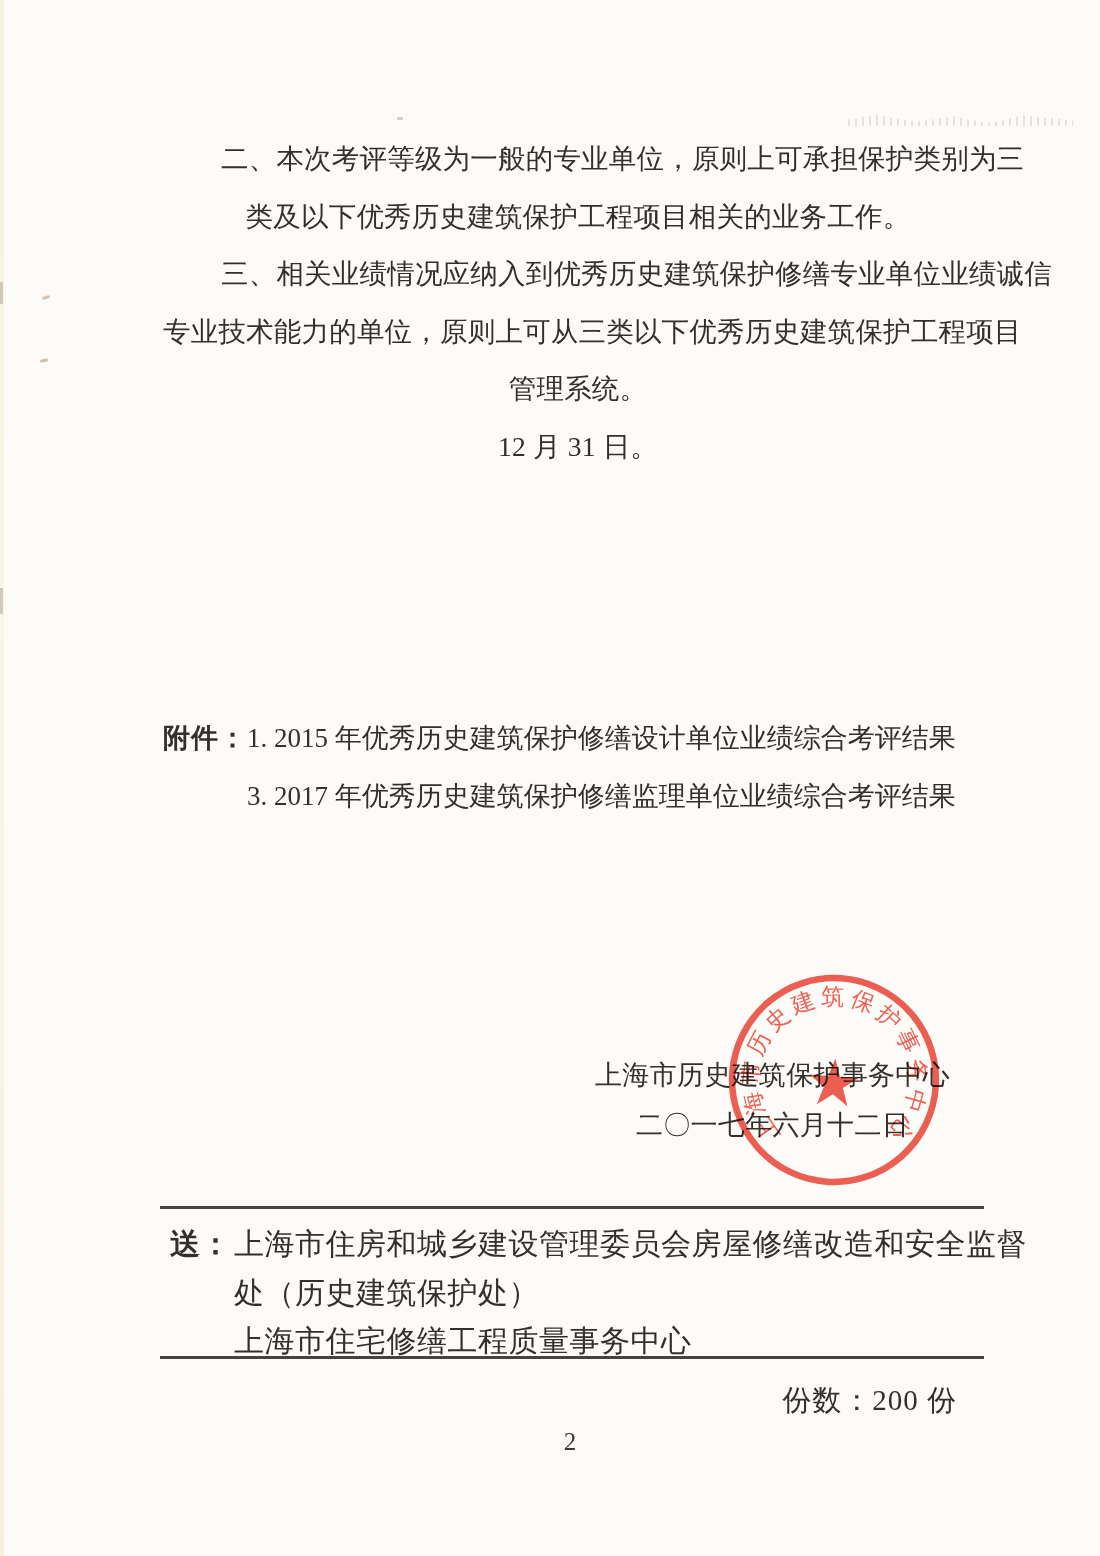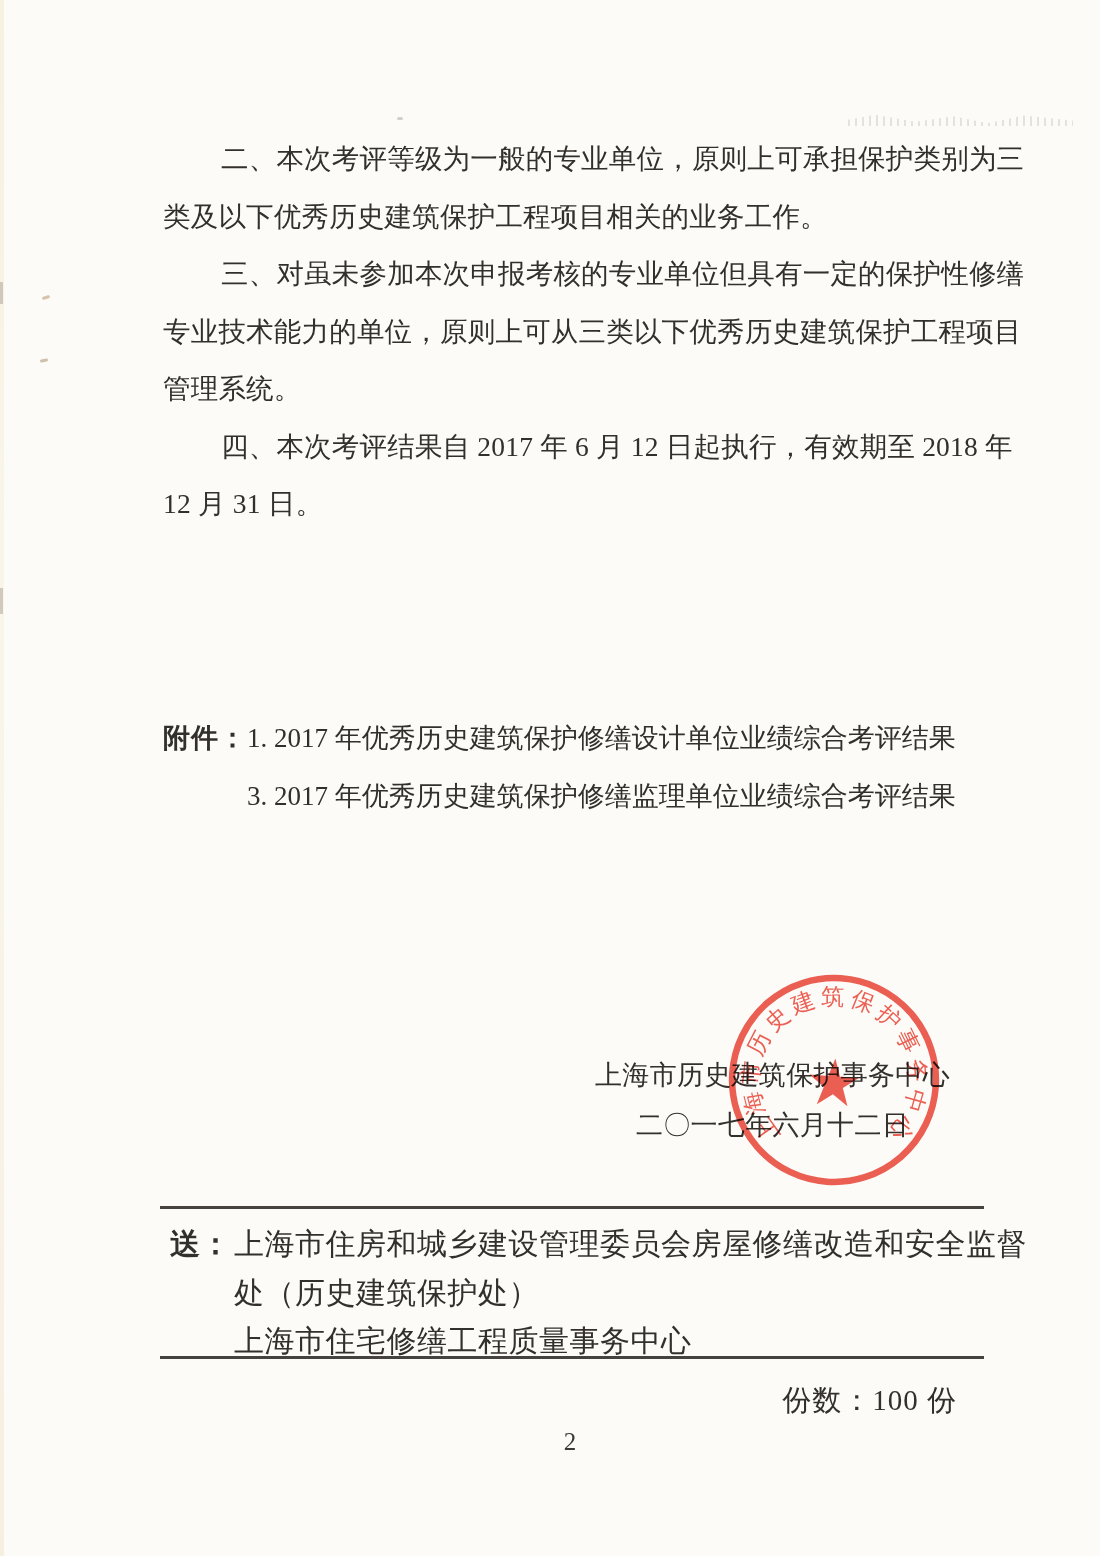--- a/index.html
+++ b/index.html
@@ -34,21 +34,21 @@
   .edge-tick { position: absolute; left: 0; width: 3px; background: #b4aca0; opacity: .6; }
   .tick-1 { top: 282px; height: 22px; }
   .tick-2 { top: 588px; height: 26px; }
 
   
   .body-text {
     position: absolute; left: 163px; top: 130px; width: 830px;
     font-size: 27.5px; letter-spacing: .2px;
   }
   .body-text .line {
-    height: 57.5px; line-height: 57.5px; white-space: nowrap;
+    height: 57.5px; line-height: 57.5px; white-space: nowrap; text-align: center;
   }
   .body-text .line.indent { text-indent: 58px; }
 
   
   .attachments {
     position: absolute; left: 163px; top: 710px; font-size: 27px;
   }
   .att-row { display: flex; height: 57.5px; line-height: 57.5px; white-space: nowrap; text-align: right; }
   .att-label { font-weight: bold; width: 84px; letter-spacing: 1px; }
   .att-row.cont { padding-left: 84px; }
@@ -95,31 +95,30 @@
   <div class="scan-noise-top"></div>
   <div class="speck speck-a"></div>
   <div class="speck speck-b"></div>
   <div class="speck speck-c"></div>
   <div class="edge-tick tick-1"></div>
   <div class="edge-tick tick-2"></div>
 
   <div class="body-text">
     <div class="line indent">二、本次考评等级为一般的专业单位，原则上可承担保护类别为三</div>
     <div class="line">类及以下优秀历史建筑保护工程项目相关的业务工作。</div>
-    <div class="line indent">三、对虽未参加本次申报考核的专业单位但具有一定的保护性修缮</div>
+    <div class="line indent">三、相关业绩情况应纳入到优秀历史建筑保护修缮专业单位业绩诚信</div>
     <div class="line">专业技术能力的单位，原则上可从三类以下优秀历史建筑保护工程项目</div>
     <div class="line">管理系统。</div>
-    <div class="line indent">四、本次考评结果自 2017 年 6 月 12 日起执行，有效期至 2018 年</div>
     <div class="line">12 月 31 日。</div>
   </div>
 
   <div class="attachments">
     <div class="att-row">
       <span class="att-label">附件：</span>
-      <span class="att-item">1. 2017 年优秀历史建筑保护修缮设计单位业绩综合考评结果</span>
+      <span class="att-item">1. 2015 年优秀历史建筑保护修缮设计单位业绩综合考评结果</span>
     </div>
     <div class="att-row cont">
       <span class="att-item">3. 2017 年优秀历史建筑保护修缮监理单位业绩综合考评结果</span>
     </div>
   </div>
 
   <div class="signature">
     <div class="sig-line">上海市历史建筑保护事务中心</div>
     <div class="sig-line">二〇一七年六月十二日</div>
   </div>
@@ -141,17 +140,17 @@
     <div class="dist-label">送：</div>
     <div class="dist-lines">
       <div class="dist-line">上海市住房和城乡建设管理委员会房屋修缮改造和安全监督</div>
       <div class="dist-line">处（历史建筑保护处）</div>
       <div class="dist-line">上海市住宅修缮工程质量事务中心</div>
     </div>
   </div>
 
   <div class="rule rule-bottom"></div>
 
-  <div class="copies">份数：100 份</div>
+  <div class="copies">份数：200 份</div>
 
   <div class="page-number">2</div>
 
 </div>
 
 </body></html>

